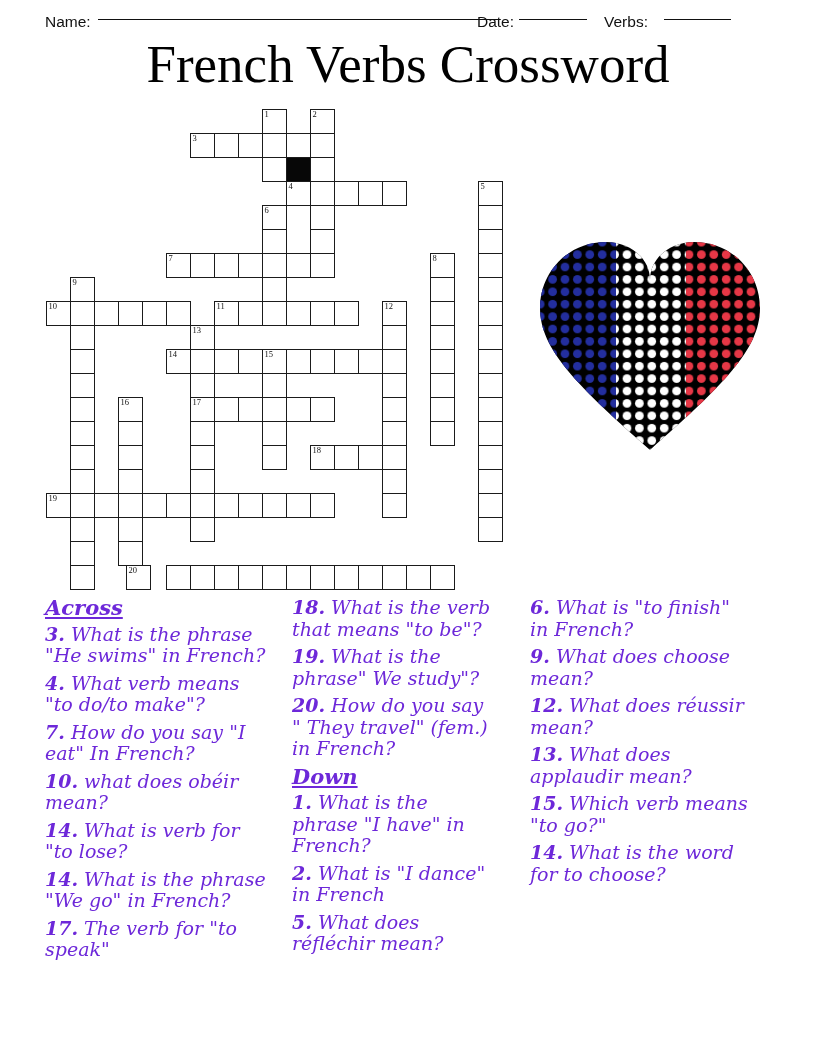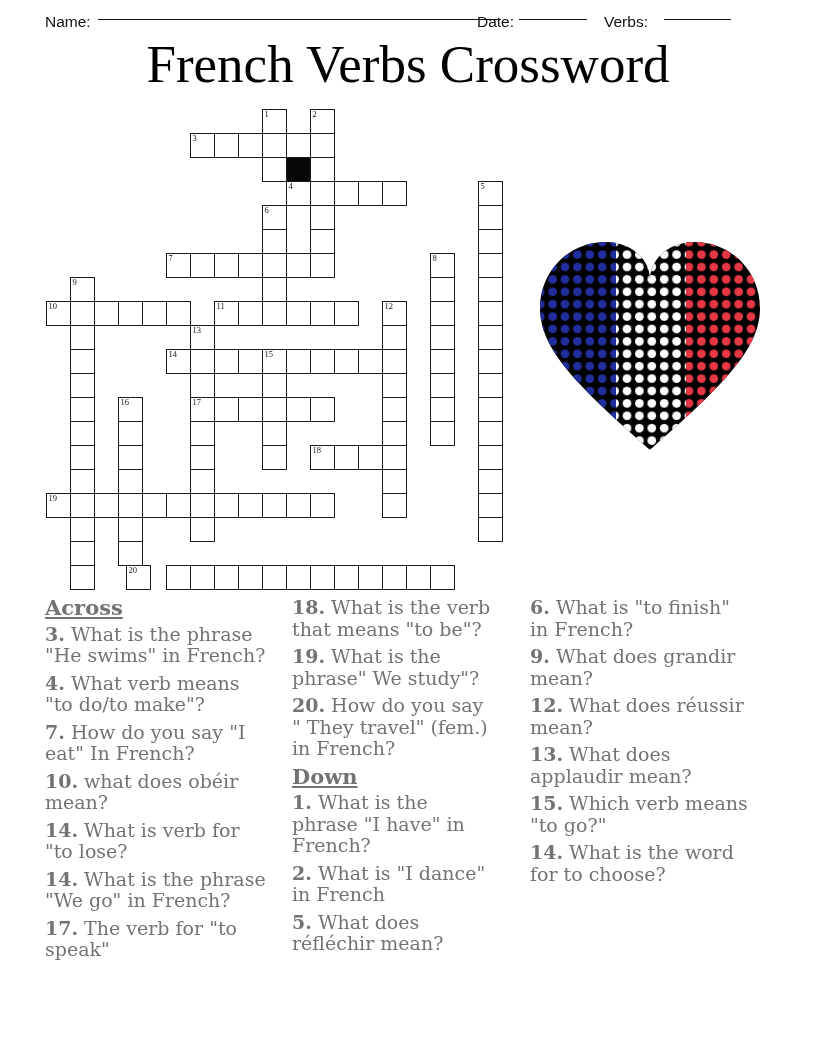--- a/index.html
+++ b/index.html
@@ -26,21 +26,21 @@
   .cell.black{background:#070707;}
   .cellnum{position:absolute;top:-1px;left:1.5px;
            font-family:"Liberation Serif",serif;font-size:8.5px;color:#111;
            line-height:10px;}
 
   
   .heart-wrap{position:absolute;left:534px;top:236px;width:232px;height:220px;}
 
   
   .clues{position:absolute;top:597px;font-family:"DejaVu Serif",serif;
-         font-size:19px;line-height:21.5px;color:#737373;}
+         font-size:19px;line-height:21.5px;color:#6d28d9;font-style:italic;}
   #clue-col-1{left:45px;width:224px;}
   #clue-col-2{left:292px;width:206px;}
   #clue-col-3{left:530px;width:220px;}
   .clue-header{font-size:21px;font-weight:bold;text-decoration:underline;
                margin:0 0 5px 0;}
   .clue{margin:0 0 6px 0;}
   .clue b{font-weight:bold;}
 </style>
 </head>
 <body>
@@ -279,18 +279,18 @@
     <div class="clue"><b>18.</b><span> What is the verb that means "to be"?</span></div>
     <div class="clue"><b>19.</b><span> What is the phrase" We study"?</span></div>
     <div class="clue"><b>20.</b><span> How do you say " They travel" (fem.) in French?</span></div>
     <div class="clue-header">Down</div>
     <div class="clue"><b>1.</b><span> What is the phrase "I have" in French?</span></div>
     <div class="clue"><b>2.</b><span> What is "I dance" in French</span></div>
     <div class="clue"><b>5.</b><span> What does réfléchir mean?</span></div>
   </div>
 <div class="clues" id="clue-col-3">
     <div class="clue"><b>6.</b><span> What is "to finish" in French?</span></div>
-    <div class="clue"><b>9.</b><span> What does grandir mean?</span></div>
+    <div class="clue"><b>9.</b><span> What does choose mean?</span></div>
     <div class="clue"><b>12.</b><span> What does réussir mean?</span></div>
     <div class="clue"><b>13.</b><span> What does applaudir mean?</span></div>
     <div class="clue"><b>15.</b><span> Which verb means "to go?"</span></div>
     <div class="clue"><b>14.</b><span> What is the word for to choose?</span></div>
   </div>
 
 </body></html>

